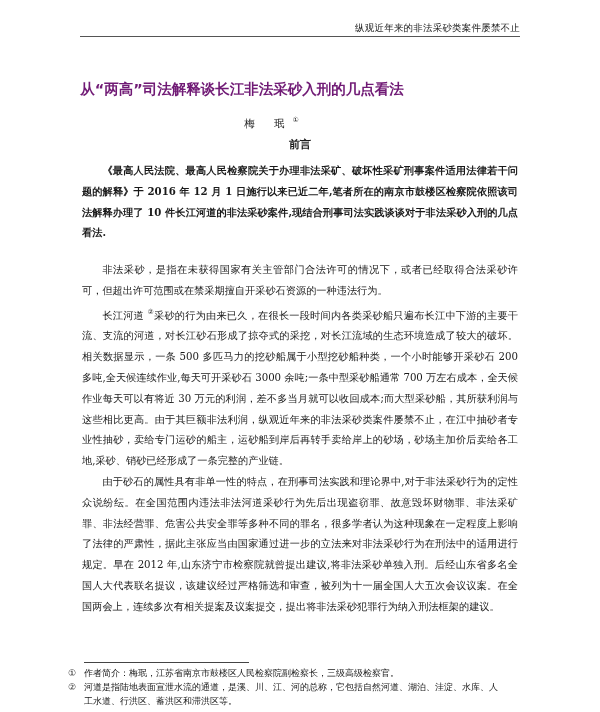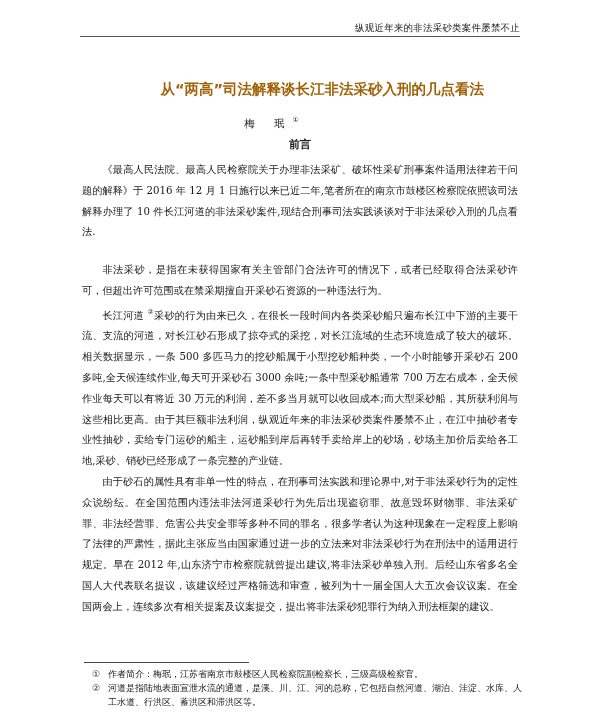--- a/index.html
+++ b/index.html
@@ -31,26 +31,26 @@
       line-height: 12px;
       font-family: "DejaVu Sans", sans-serif;
       color: #222;
       letter-spacing: 0.2px;
     }
     .title {
       position: absolute;
       left: 0;
       width: 484px;
       top: 80px;
-      text-align: right;
+      text-align: center;
       font-family: "DejaVu Sans", sans-serif;
       font-weight: bold;
       font-size: 14.5px;
       line-height: 18px;
-      color: #a16207;
+      color: #701a75;
     }
     .author {
       position: absolute;
       left: 0;
       width: 543px;
       top: 113px;
       text-align: center;
       font-size: 10.5px;
       line-height: 14px;
       letter-spacing: 8px;
@@ -77,37 +77,37 @@
       width: 436px;
       font-size: 10.2px;
       line-height: 20.8px;
       text-align: justify;
       text-justify: inter-character;
     }
     .body-block p {
       margin: 0;
       text-indent: 2em;
     }
-    .preface { top: 160px; }
+    .preface { top: 160px; font-weight: bold; }
     .main-text { top: 260px; }
     .footnote-rule {
       position: absolute;
       left: 84px;
       top: 662px;
       width: 165px;
       border-top: 1px solid #444;
     }
     .footnotes {
       position: absolute;
-      left: 92px;
+      left: 68px;
       top: 667px;
       width: 436px;
       font-size: 9px;
       line-height: 14px;
-      font-family: Liberation Sans, sans-serif;
+      font-family: Liberation Mono, monospace;
     }
     .footnotes .fn {
       margin: 0;
       padding-left: 16px;
       text-indent: -16px;
     }
     .fn-mark {
       display: inline-block;
       width: 16px;
       text-indent: 0;

